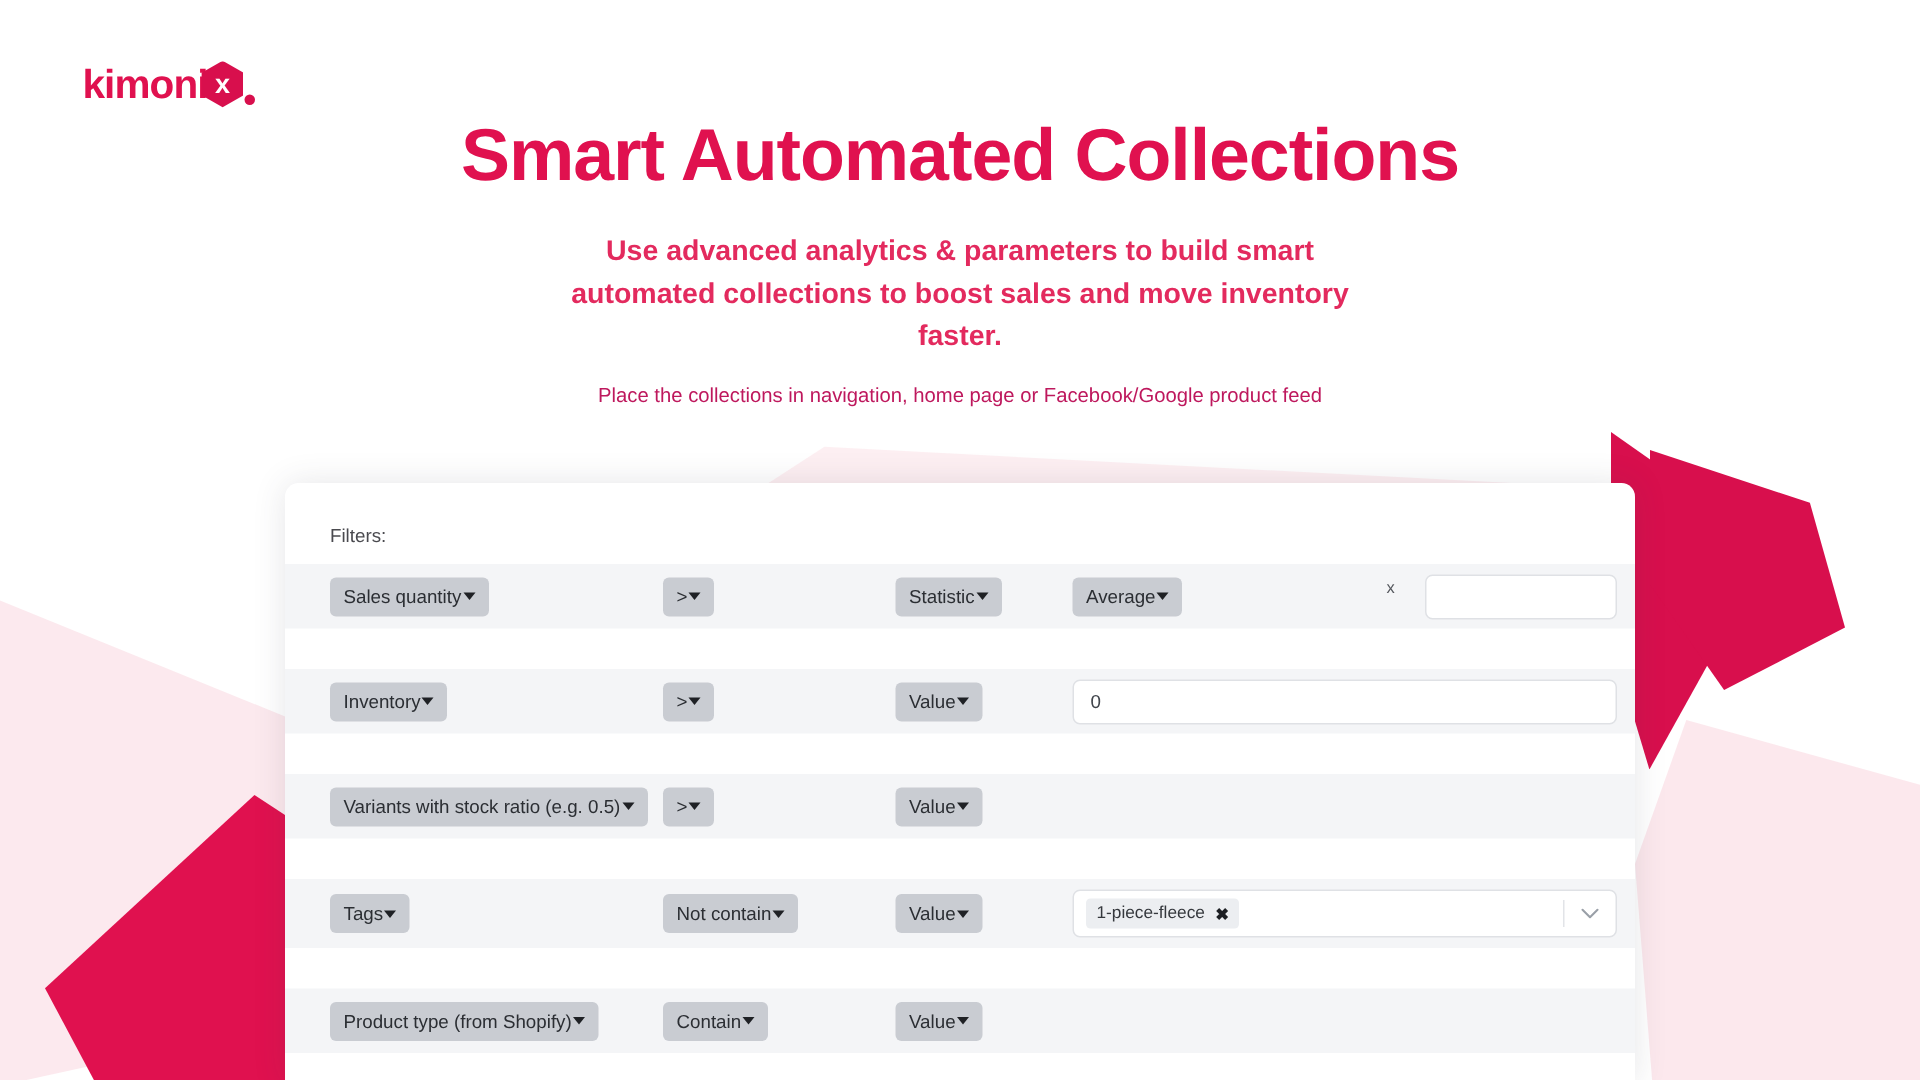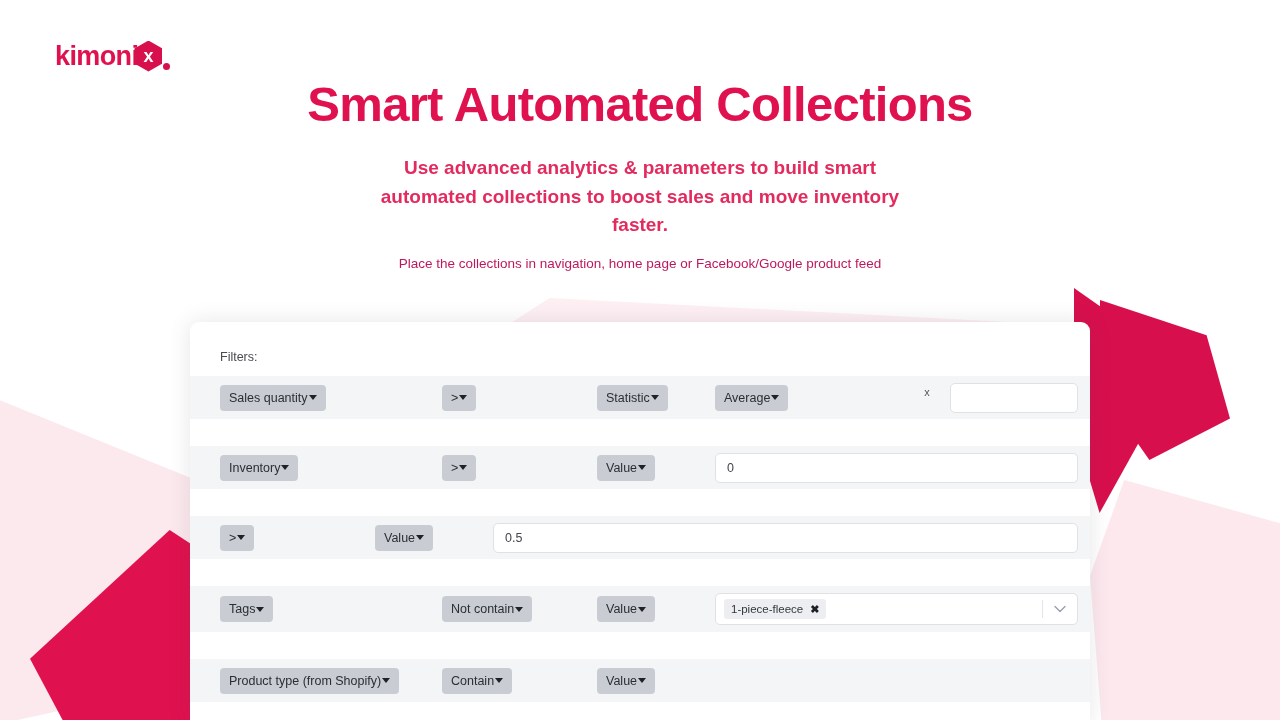--- a/index.html
+++ b/index.html
@@ -280,34 +280,37 @@
             <span>Value</span>
             <span class="caret"></span>
           </button>
         </div>
         <div class="c4">
           <input class="txt-input" type="text" value="0" style="">
         </div>
       </div>
 
       <div class="filter-row">
+        <div class="c1">
+          <button class="dd">
+            <span>Variants with stock ratio (e.g. 0.5)</span>
+            <span class="caret"></span>
+          </button>
+        </div>
         <div class="c2">
           <button class="dd">
             <span class="op-sign">&gt;</span>
             <span class="caret"></span>
           </button>
         </div>
         <div class="c3">
           <button class="dd">
             <span>Value</span>
             <span class="caret"></span>
           </button>
-        </div>
-        <div class="c4">
-          <input class="txt-input" type="text" value="0.5" style="">
         </div>
       </div>
 
       <div class="filter-row row-tall">
         <div class="c1">
           <button class="dd">
             <span>Tags</span>
             <span class="caret"></span>
           </button>
         </div>

